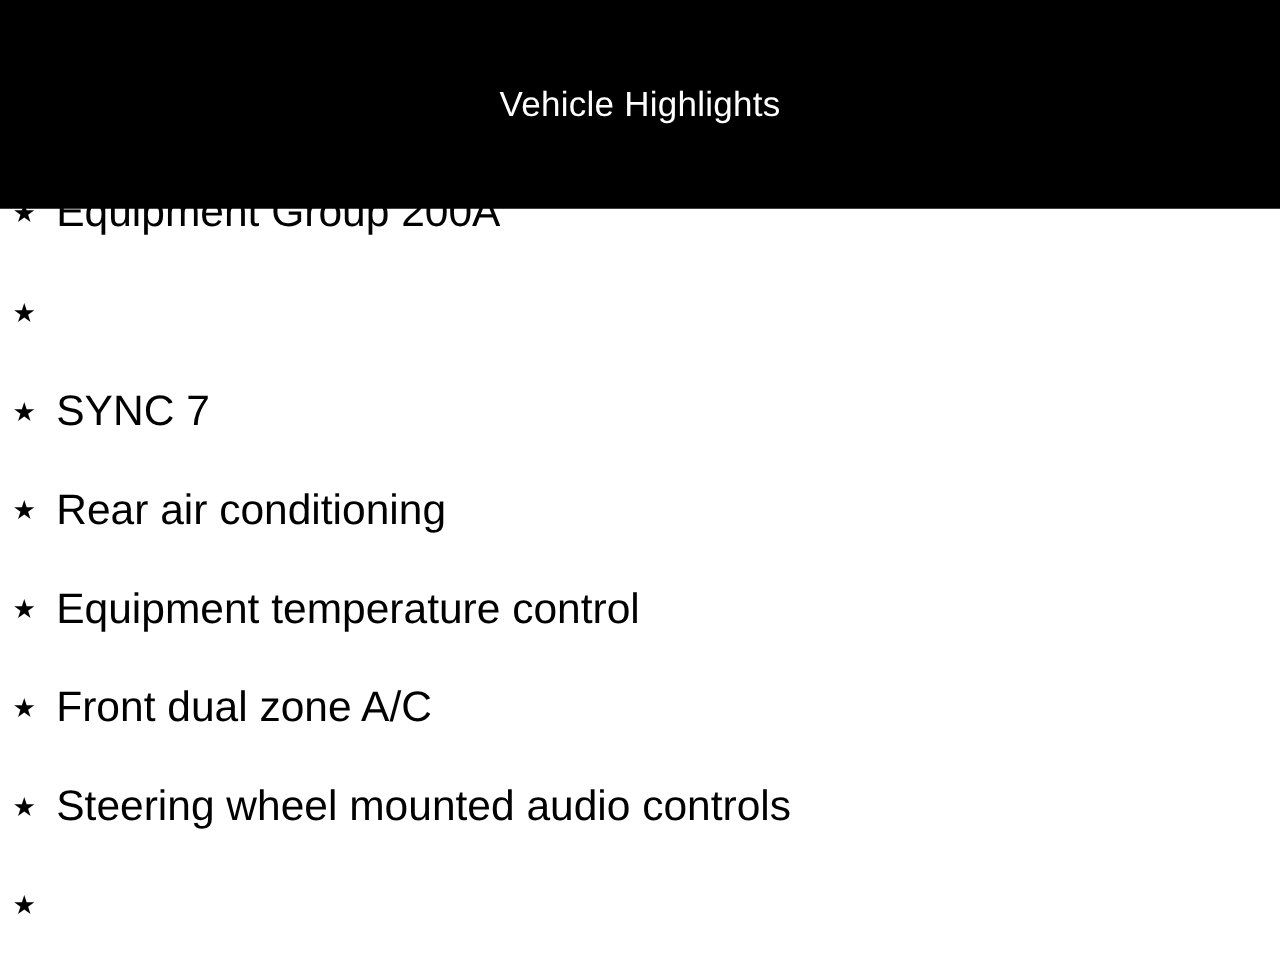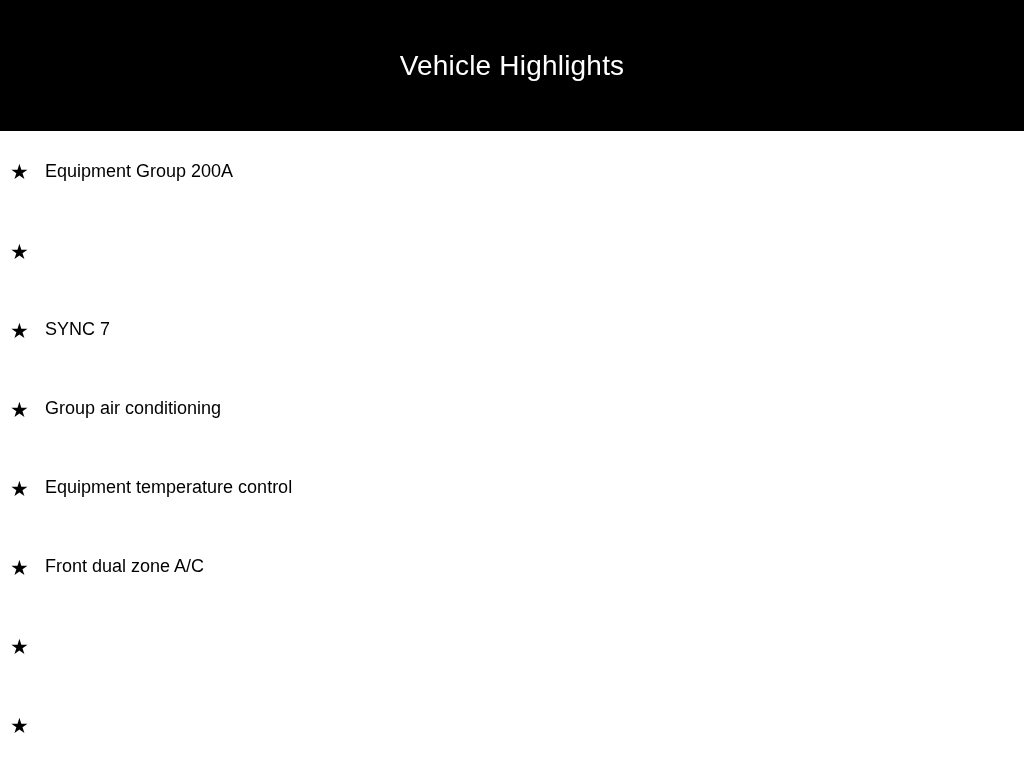--- a/index.html
+++ b/index.html
@@ -18,21 +18,21 @@
     position: relative;
     width: 1024px;
     height: 768px;
     background: #ffffff;
   }
   .header-bar {
     position: absolute;
     top: 0;
     left: 0;
     width: 1024px;
-    height: 131px;
+    height: 167px;
     background: #000000;
     display: flex;
     align-items: center;
     justify-content: center;
   }
   .header-title {
     color: #ffffff;
     font-family: "Liberation Sans", sans-serif;
     font-size: 28px;
     font-weight: 400;
@@ -68,21 +68,21 @@
     transform: translateY(-50%);
     width: 20px;
     color: #000000;
     font-size: 21px;
     line-height: 1;
     text-align: left;
   }
   .highlight-label {
     color: #000000;
     font-family: "Liberation Sans", sans-serif;
-    font-size: 18px;
+    font-size: 34px;
     font-weight: 400;
     line-height: 1.15;
     white-space: nowrap;
   }
 </style>
 </head>
 <body>
 
 <div class="page">
 
@@ -101,35 +101,36 @@
       <span class="star-bullet">★</span>
     </li>
 
     <li class="highlight-item">
       <span class="star-bullet">★</span>
       <span class="highlight-label">SYNC 7</span>
     </li>
 
     <li class="highlight-item">
       <span class="star-bullet">★</span>
-      <span class="highlight-label">Group air conditioning</span>
+      <span class="highlight-label">Rear air conditioning</span>
     </li>
 
     <li class="highlight-item">
       <span class="star-bullet">★</span>
       <span class="highlight-label">Equipment temperature control</span>
     </li>
 
     <li class="highlight-item">
       <span class="star-bullet">★</span>
       <span class="highlight-label">Front dual zone A/C</span>
     </li>
 
     <li class="highlight-item">
       <span class="star-bullet">★</span>
+      <span class="highlight-label">Steering wheel mounted audio controls</span>
     </li>
 
     <li class="highlight-item">
       <span class="star-bullet">★</span>
     </li>
 
   </ul>
 
 </div>
 

